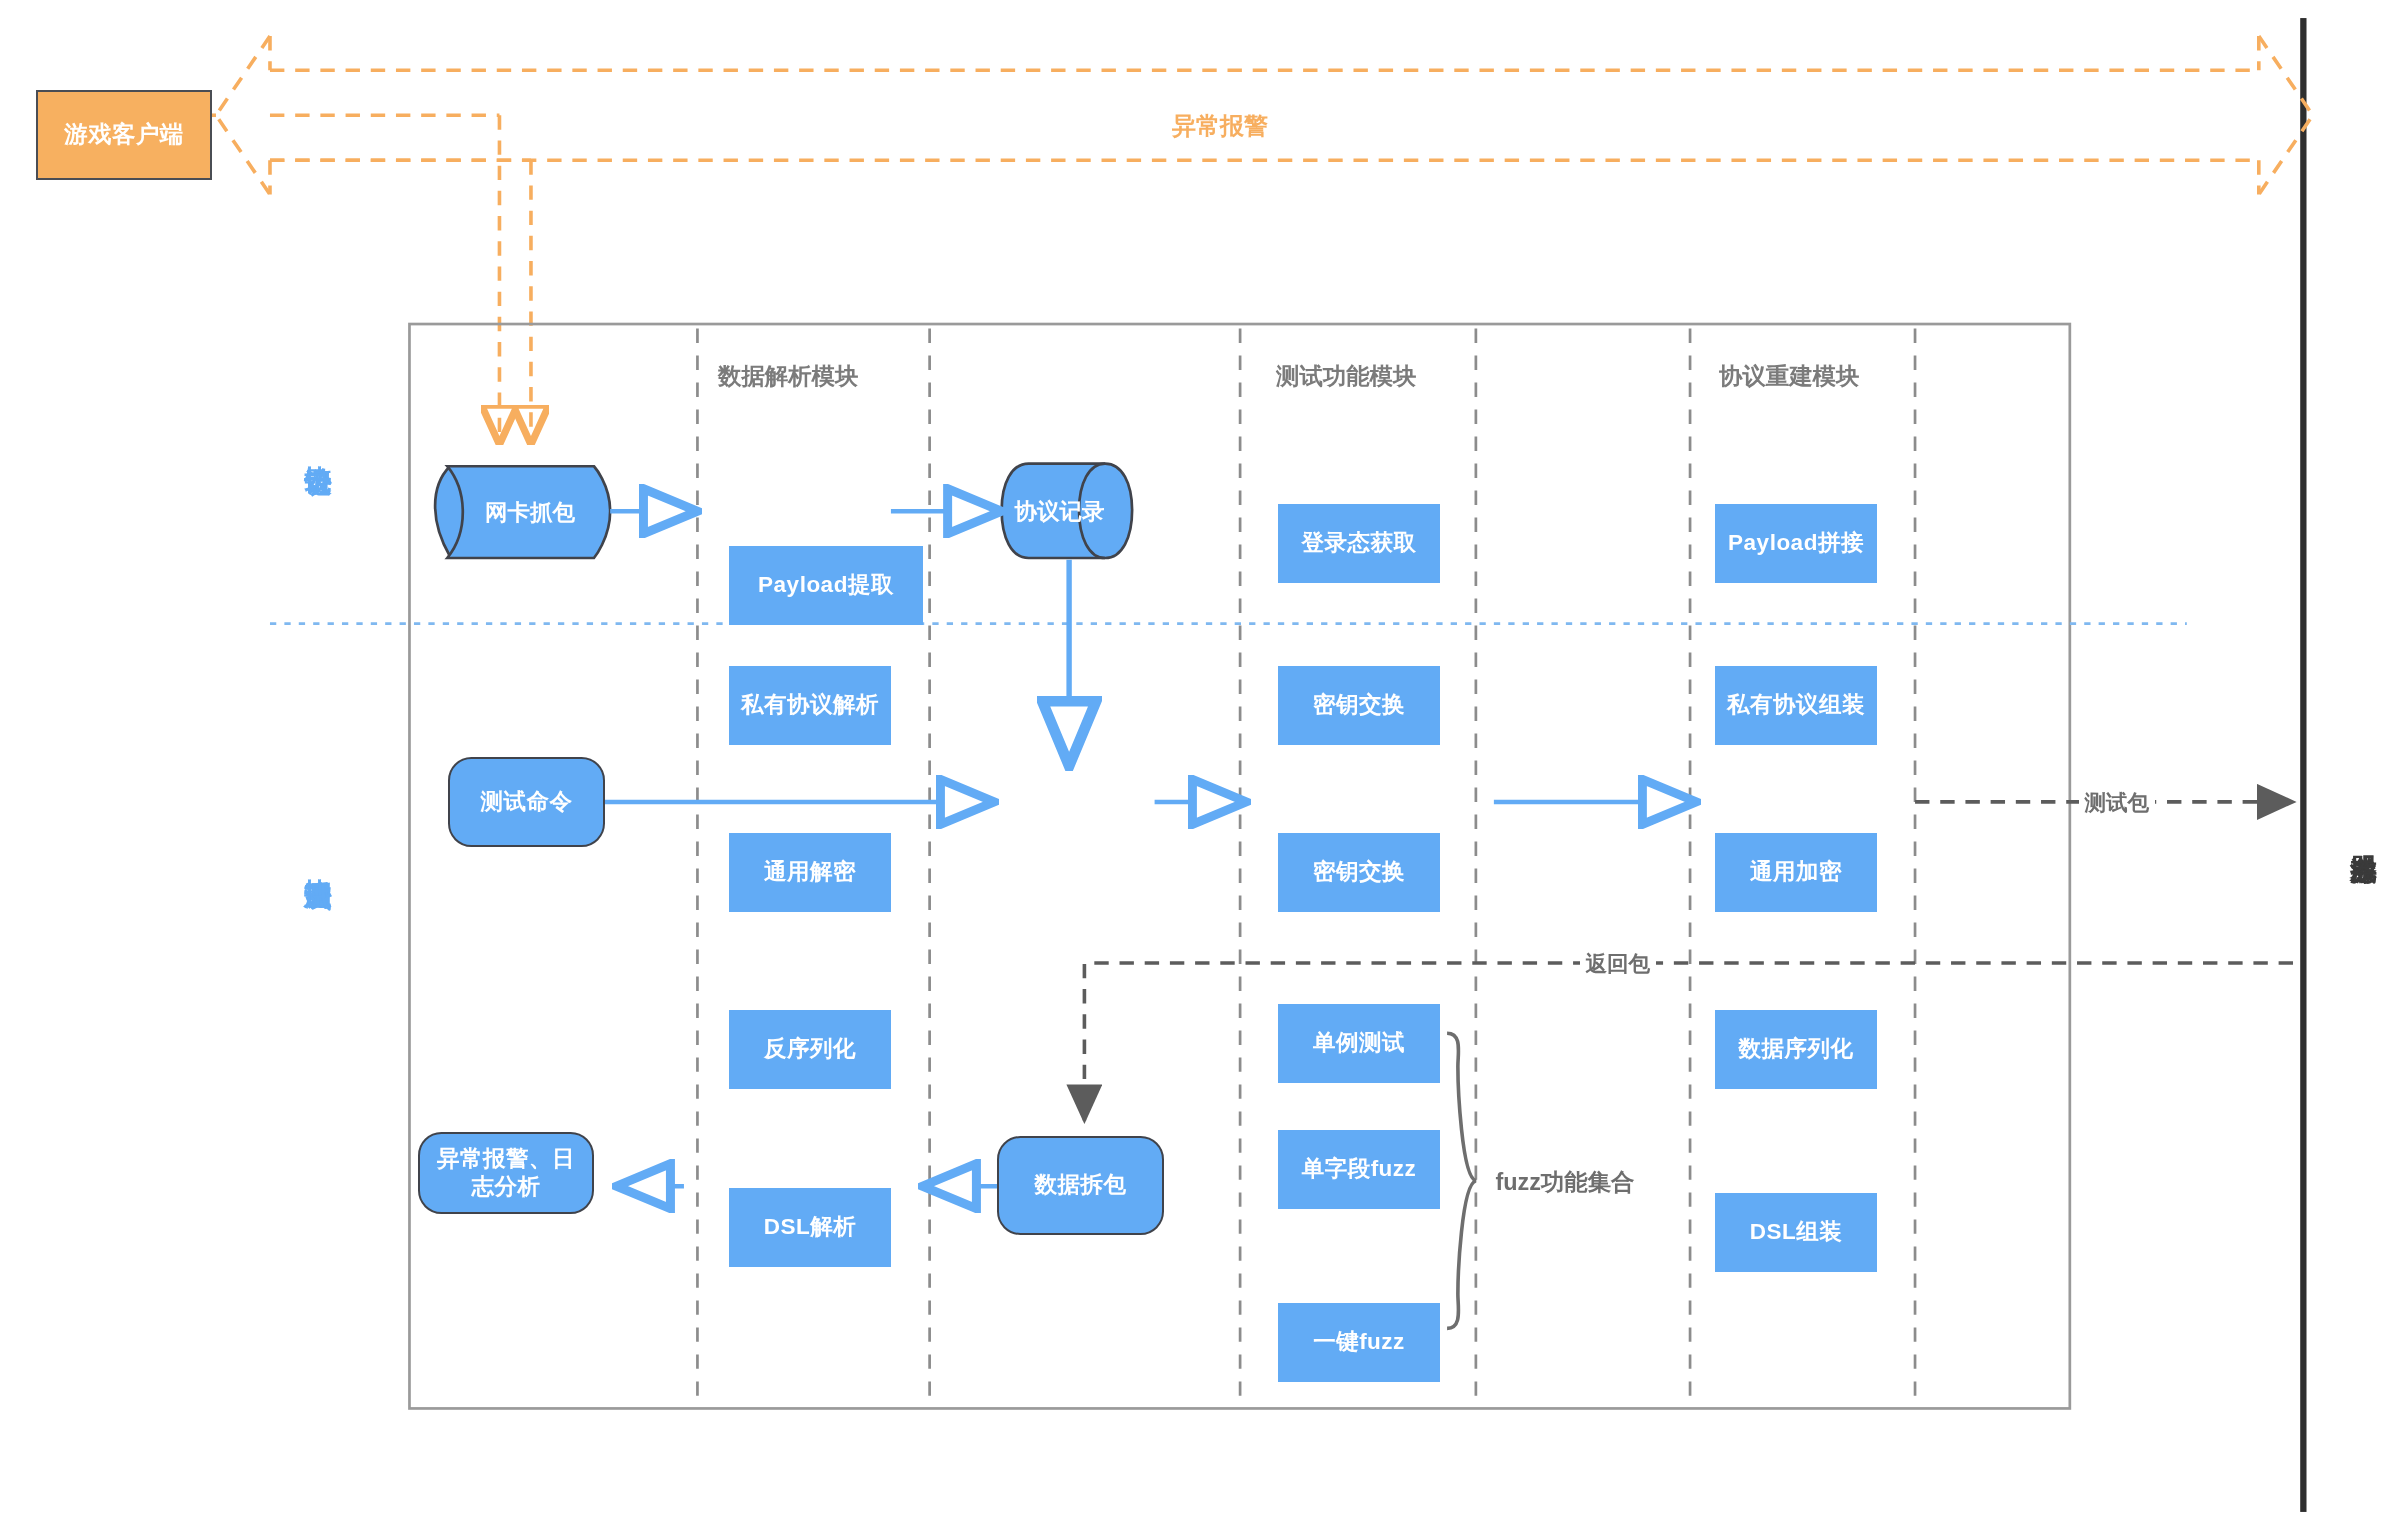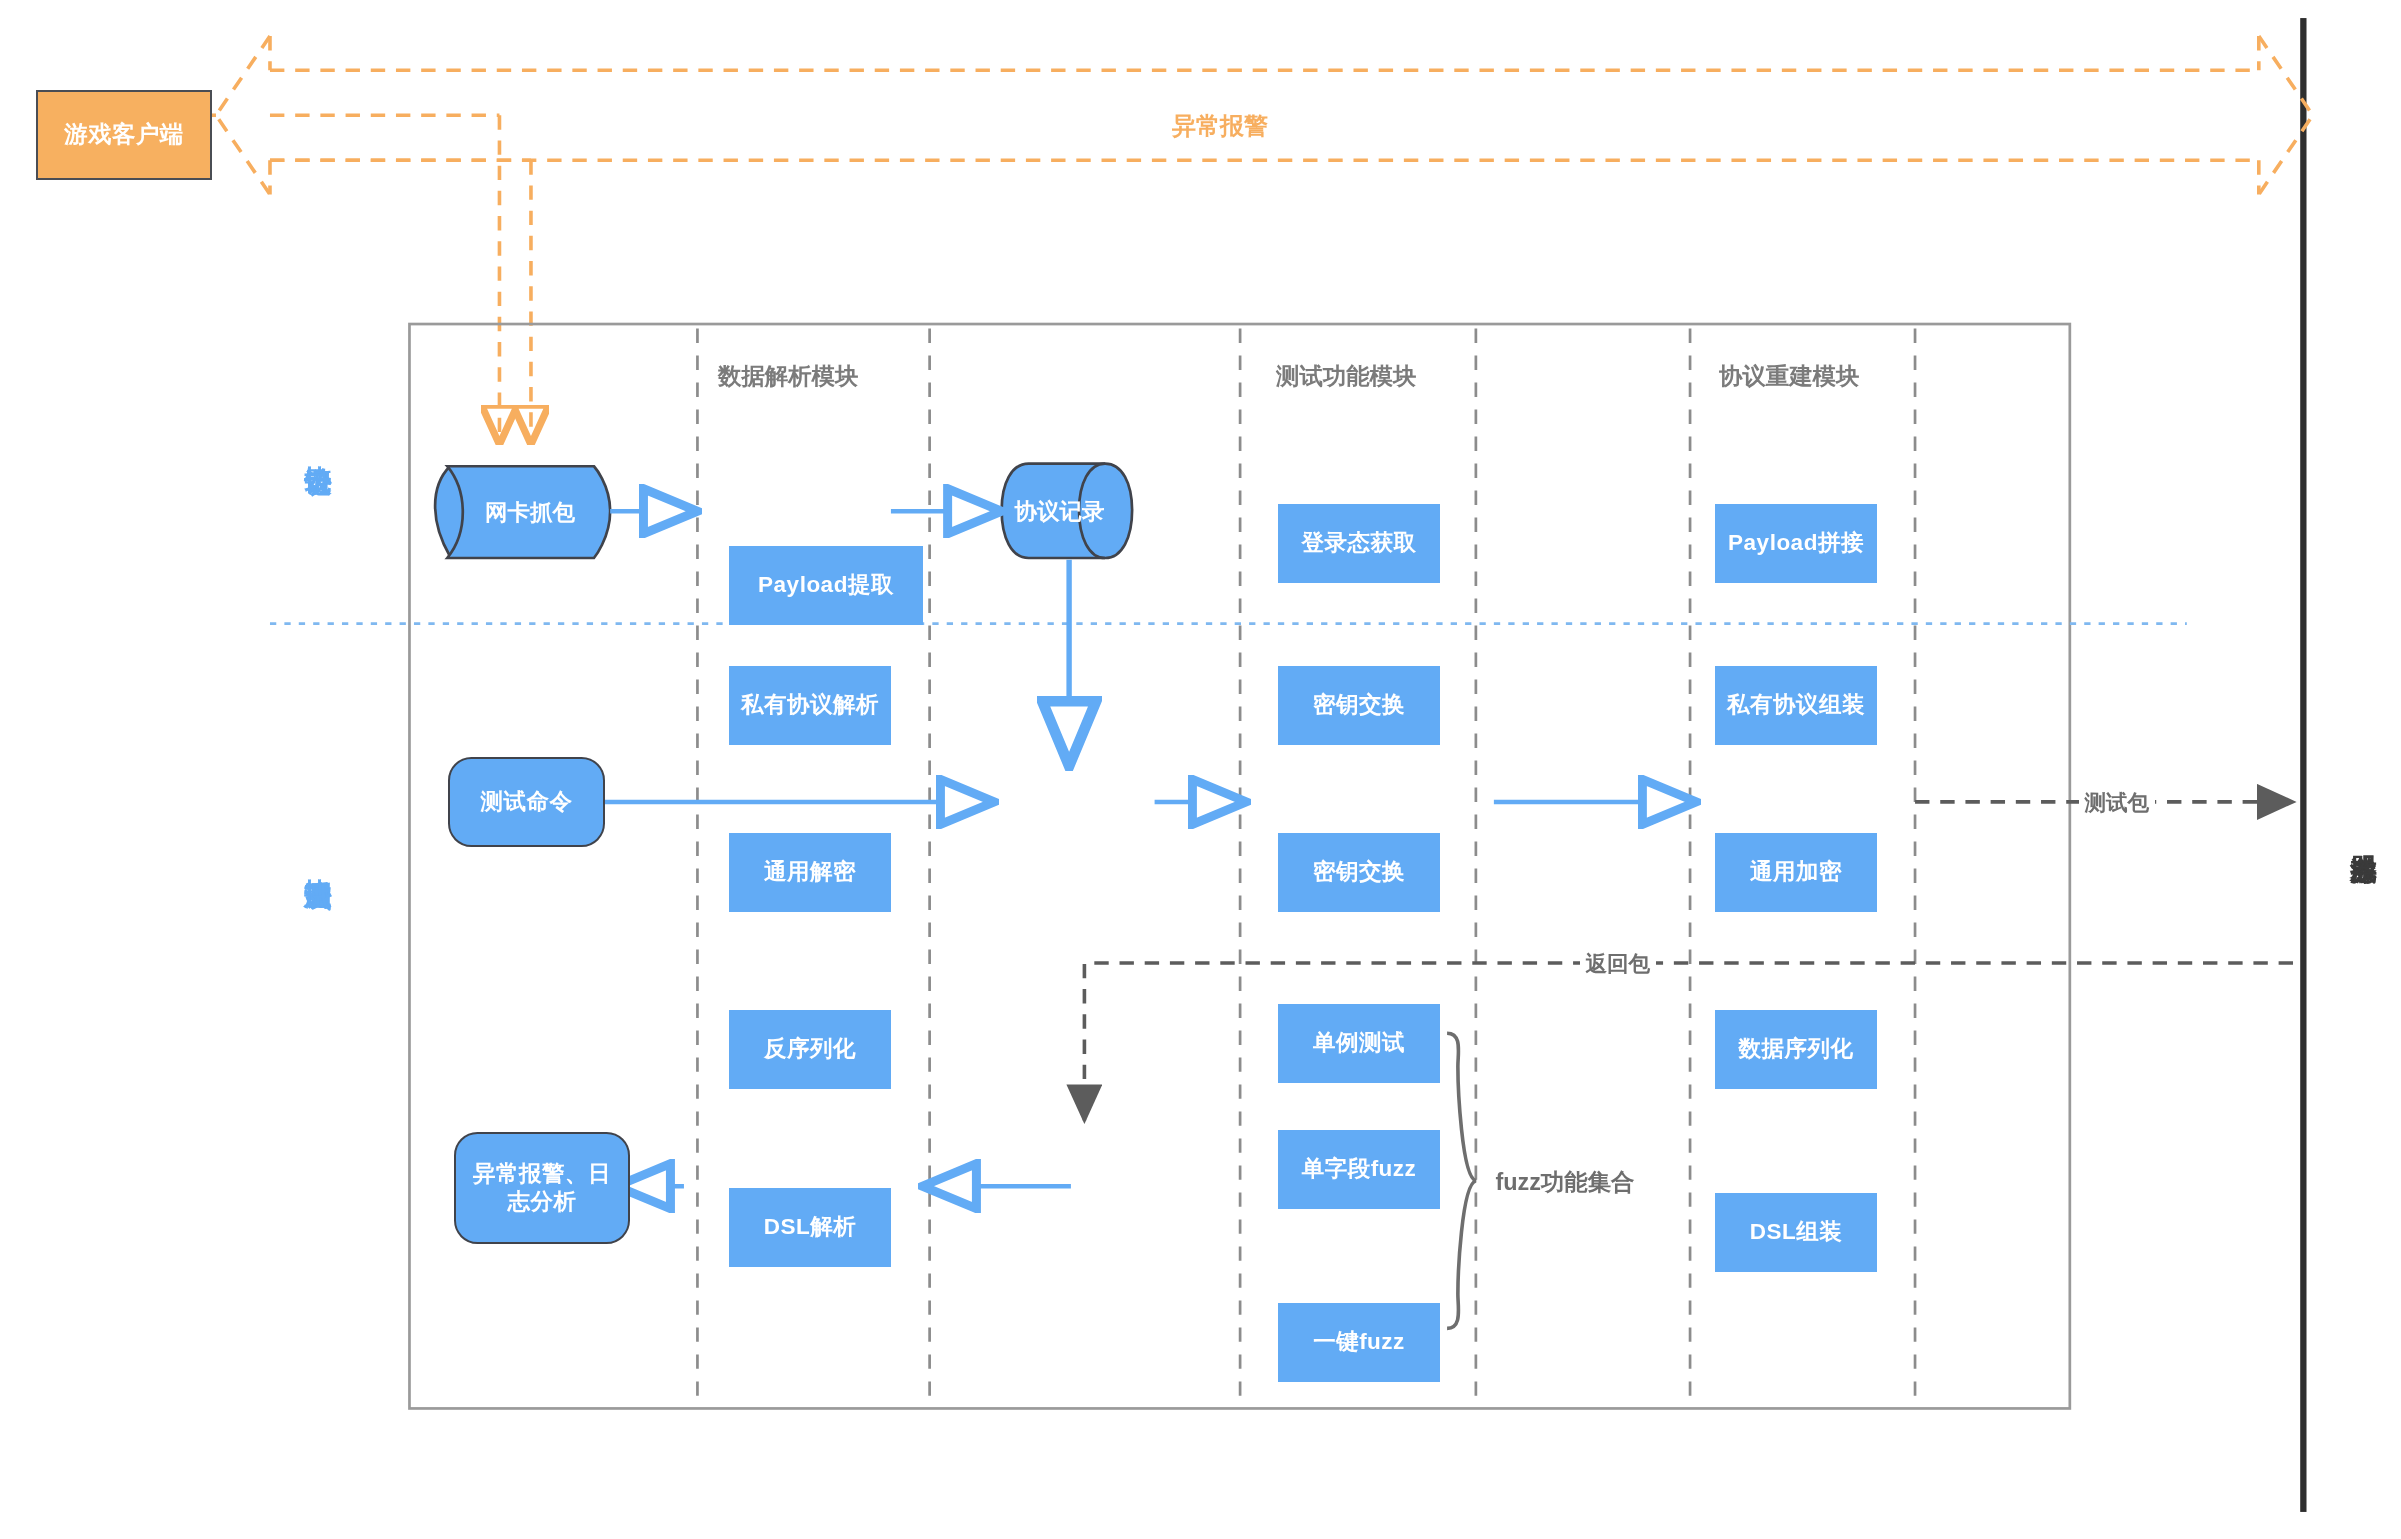--- a/index.html
+++ b/index.html
@@ -144,22 +144,25 @@
   </div>
   <div class="cyl-label" style="left:1002px;top:464px;width:115px;height:95px;">
     <span>协议记录</span>
   </div>
 
   <div class="node blue-round" style="left:448px;top:757px;width:157px;height:90px;">
     <span>测试命令</span>
   </div>
 
 
-
-  <div class="node blue-round" style="left:454px;top:1132px;width:176px;height:112px;white-space:pre-line;">
+  <div class="node blue-round" style="left:997px;top:1136px;width:167px;height:99px;">
+    <span>数据拆包</span>
+  </div>
+
+  <div class="node blue-round" style="left:418px;top:1132px;width:176px;height:82px;white-space:pre-line;">
     <span style="white-space:pre-line;">异常报警、日
 志分析</span>
   </div>
 
   <div class="node blue-rect" style="left:729px;top:504px;width:194px;height:79px;margin-top:42px;">
     <span>Payload提取</span>
   </div>
   <div class="node blue-rect" style="left:729px;top:666px;width:162px;height:79px;">
     <span>私有协议解析</span>
   </div>

